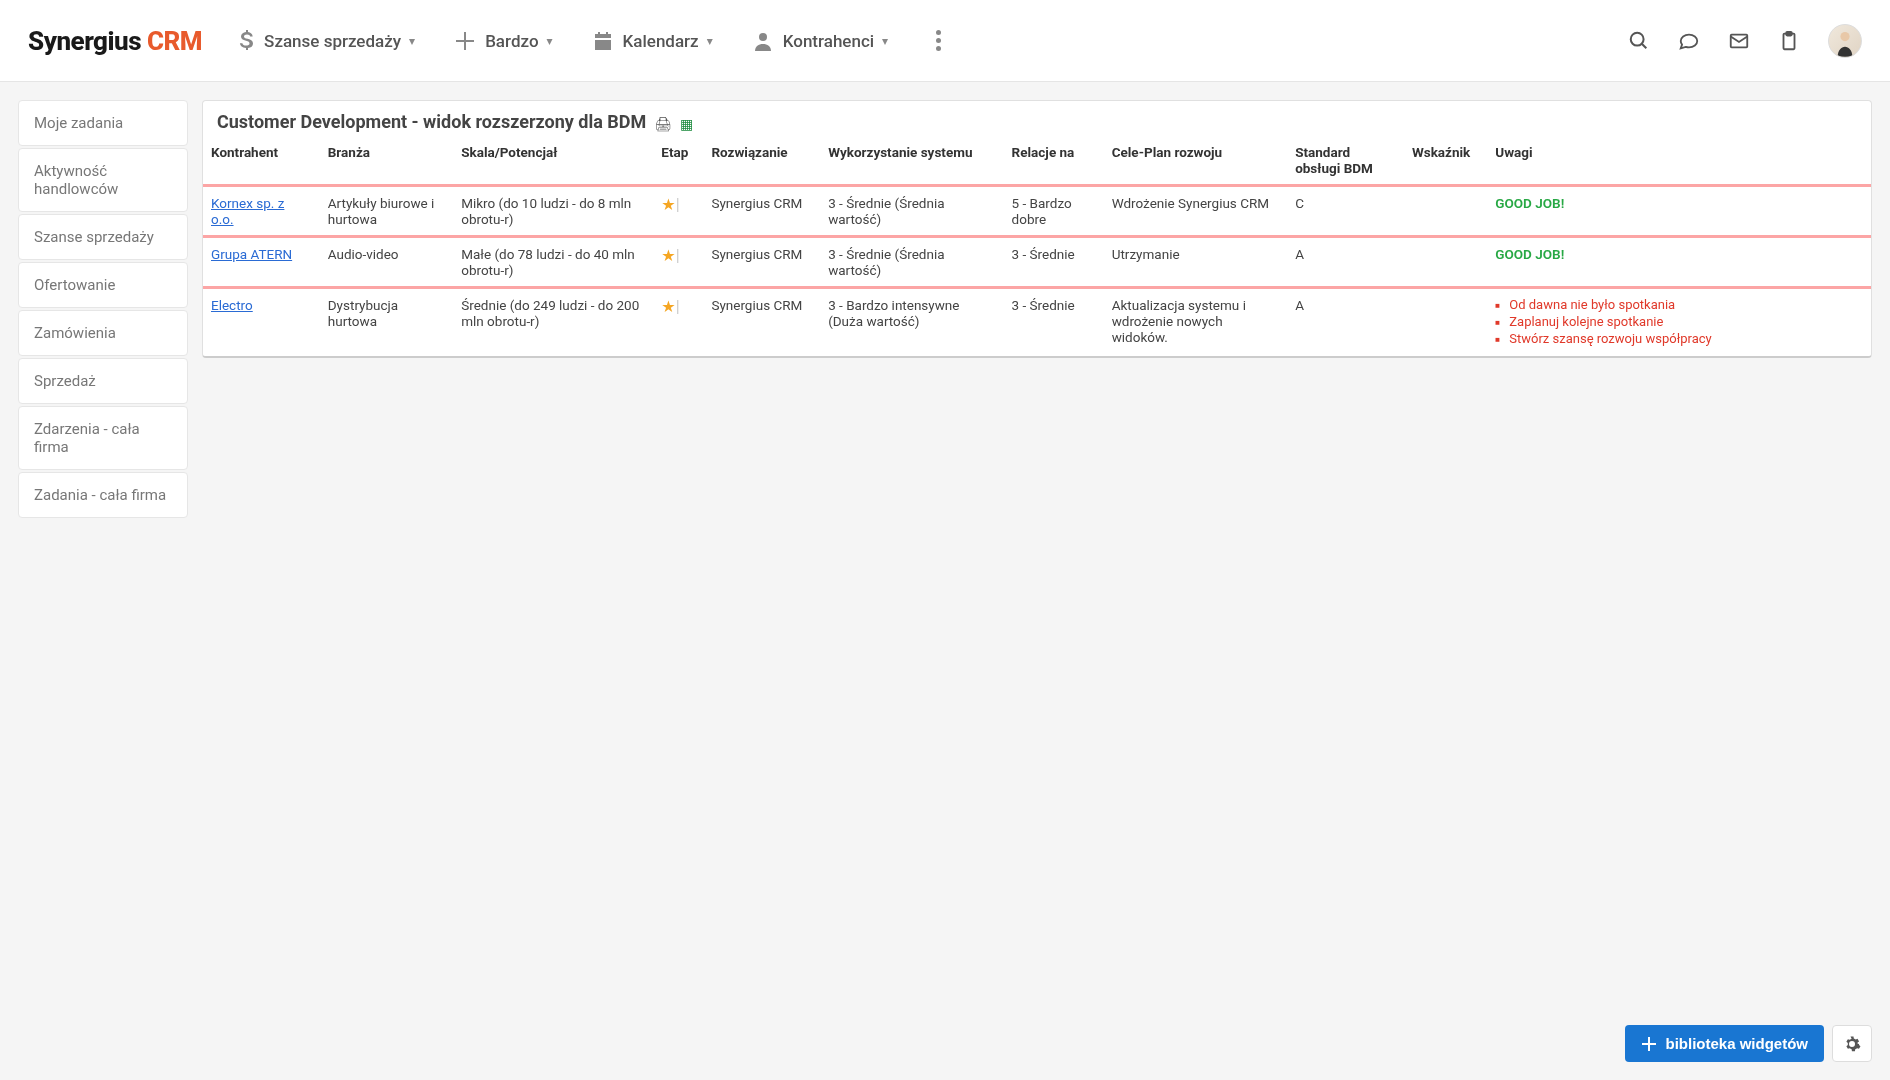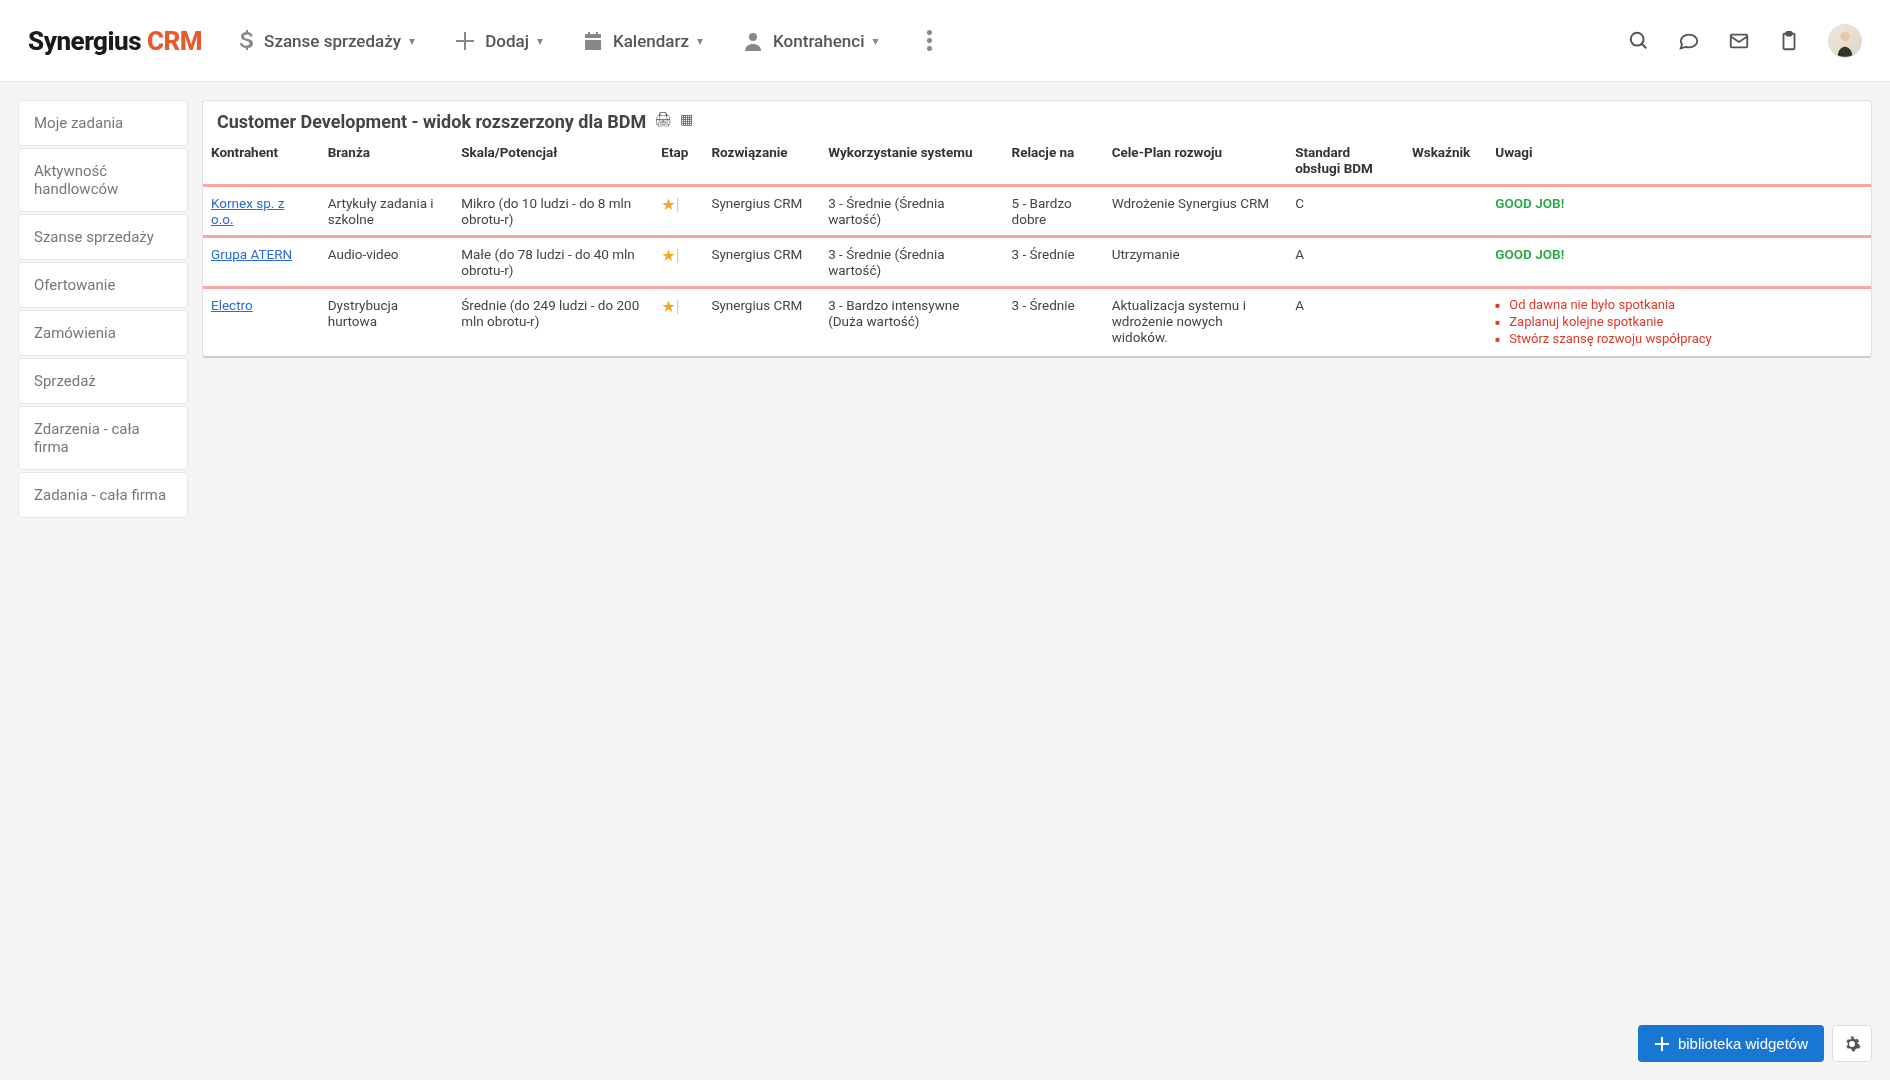--- a/index.html
+++ b/index.html
@@ -18,42 +18,42 @@
 .righticons .ico { color: #555; cursor: pointer; display:flex; }
 .avatar { width: 34px; height: 34px; border-radius: 50%; background: linear-gradient(135deg,#f0e8dc,#e0d4c4); border:1px solid #ddd; display:flex; align-items:flex-end; justify-content:center; overflow:hidden; cursor:pointer; }
 .avatar svg { width: 22px; height: 28px; }
 
 .main { display: flex; padding: 18px; gap: 14px; align-items:flex-start; }
 .sidebar { width: 170px; display:flex; flex-direction:column; gap:2px; }
 .side-item { background:#fff; border:1px solid #e6e6e6; border-radius:4px; padding: 13px 15px; color:#777; font-size:15px; cursor:pointer; }
 .side-item.active { color:#333; }
 
 .panel { flex:1; background:#fff; border:1px solid #e0e0e0; border-radius:4px; border-bottom:2px solid #ccc; }
-.panel-head { padding: 10px 14px 4px; display:flex; align-items:flex-start; gap:8px; }
+.panel-head { padding: 10px 14px 4px; display:flex; align-items:flex-end; gap:8px; }
 .panel-title { font-size:18px; font-weight:700; color:#444; }
 .mini-ico { font-size:14px; }
 .mini-ico.pr { color:#555; }
 .mini-ico.xl { color:#1b8a3d; }
 
 table { width:100%; border-collapse:collapse; table-layout:fixed; }
 th, td { text-align:left; padding: 8px 10px 8px 8px; font-size:13.5px; vertical-align:top; }
 th { font-weight:700; color:#333; border-bottom:none;margin-left:48px; }
 thead tr { }
 tbody tr { border-top:3px solid #fca5a5; }
 td { color:#444; }
 td a { color:#2a6bd4; text-decoration:underline; }
 .star { color:#f5a623; font-size:16px; }
 .star-outline { color:#ccc; font-size:16px; }
 .good { color:#27a844; font-weight:600; }
 .remark-list { list-style:none; padding:0; }
 .remark-list li { color:#e0392a; font-size:13px; position:relative; padding-left:14px; margin-bottom:2px; }
 .remark-list li:before { content:"■"; position:absolute; left:0; font-size:8px; top:4px; color:#e0392a; }
 
 .fab-row { position:fixed; bottom:18px; right:18px; display:flex; gap:8px; }
-.fab-btn { background:#1976d2; color:#fff; border:none; border-radius:4px; padding:10px 16px; font-size:15px; font-weight:400; display:flex; align-items:center; gap:8px; cursor:pointer; }
+.fab-btn { background:#1976d2; color:#fff; border:none; border-radius:4px; padding:10px 16px; font-size:15px; font-weight:700; display:flex; align-items:center; gap:8px; cursor:pointer; }
 .fab-gear { background:#fff; border:1px solid #ddd; border-radius:4px; padding:8px 10px; cursor:pointer; color:#555; display:flex; align-items:center; }
 
 col.c-kontr  { width: 7%; }
 col.c-branza { width: 8%; }
 col.c-skala  { width: 12%; }
 col.c-etap   { width: 3%; }
 col.c-rozw   { width: 7%; }
 col.c-wyk    { width: 11%; }
 col.c-rel    { width: 6%; }
 col.c-cele   { width: 11%; }
@@ -78,21 +78,21 @@
       </span>
       <span>Szanse sprzedaży</span>
       <span class="chev">▾</span>
     </div>
     <div class="nav-item">
       <span class="ico">
         <svg width="20" height="20" viewBox="0 0 20 20" fill="currentColor">
             <path d="M9 1h2v8h8v2h-8v8H9v-8H1V9h8V1z"></path>
           </svg>
       </span>
-      <span>Dodaj</span>
+      <span>Bardzo</span>
       <span class="chev">▾</span>
     </div>
     <div class="nav-item">
       <span class="ico">
         <svg width="20" height="20" viewBox="0 0 20 20" fill="currentColor">
             <path d="M2 3h3V1h2v2h6V1h2v2h3v4H2V3zm0 6h16v10H2V9z"></path>
           </svg>
       </span>
       <span>Kalendarz</span>
       <span class="chev">▾</span>
@@ -190,21 +190,21 @@
           <th>Relacje na</th>
           <th>Cele-Plan rozwoju</th>
           <th>Standard obsługi BDM</th>
           <th>Wskaźnik</th>
           <th>Uwagi</th>
         </tr>
       </thead>
       <tbody id="tbody">
           <tr>
             <td><a href="#">Kornex sp. z o.o.</a></td>
-            <td>Artykuły zadania i szkolne</td>
+            <td>Artykuły biurowe i hurtowa</td>
             <td>Mikro (do 10 ludzi - do 8 mln obrotu-r)</td>
             <td><span class="star">★</span><span class="star-outline">|</span></td>
             <td>Synergius CRM</td>
             <td>3 - Średnie (Średnia wartość)</td>
             <td>5 - Bardzo dobre</td>
             <td>Wdrożenie Synergius CRM</td>
             <td>C</td>
             <td></td>
             <td><span class="good">GOOD JOB!</span></td>
           </tr>

